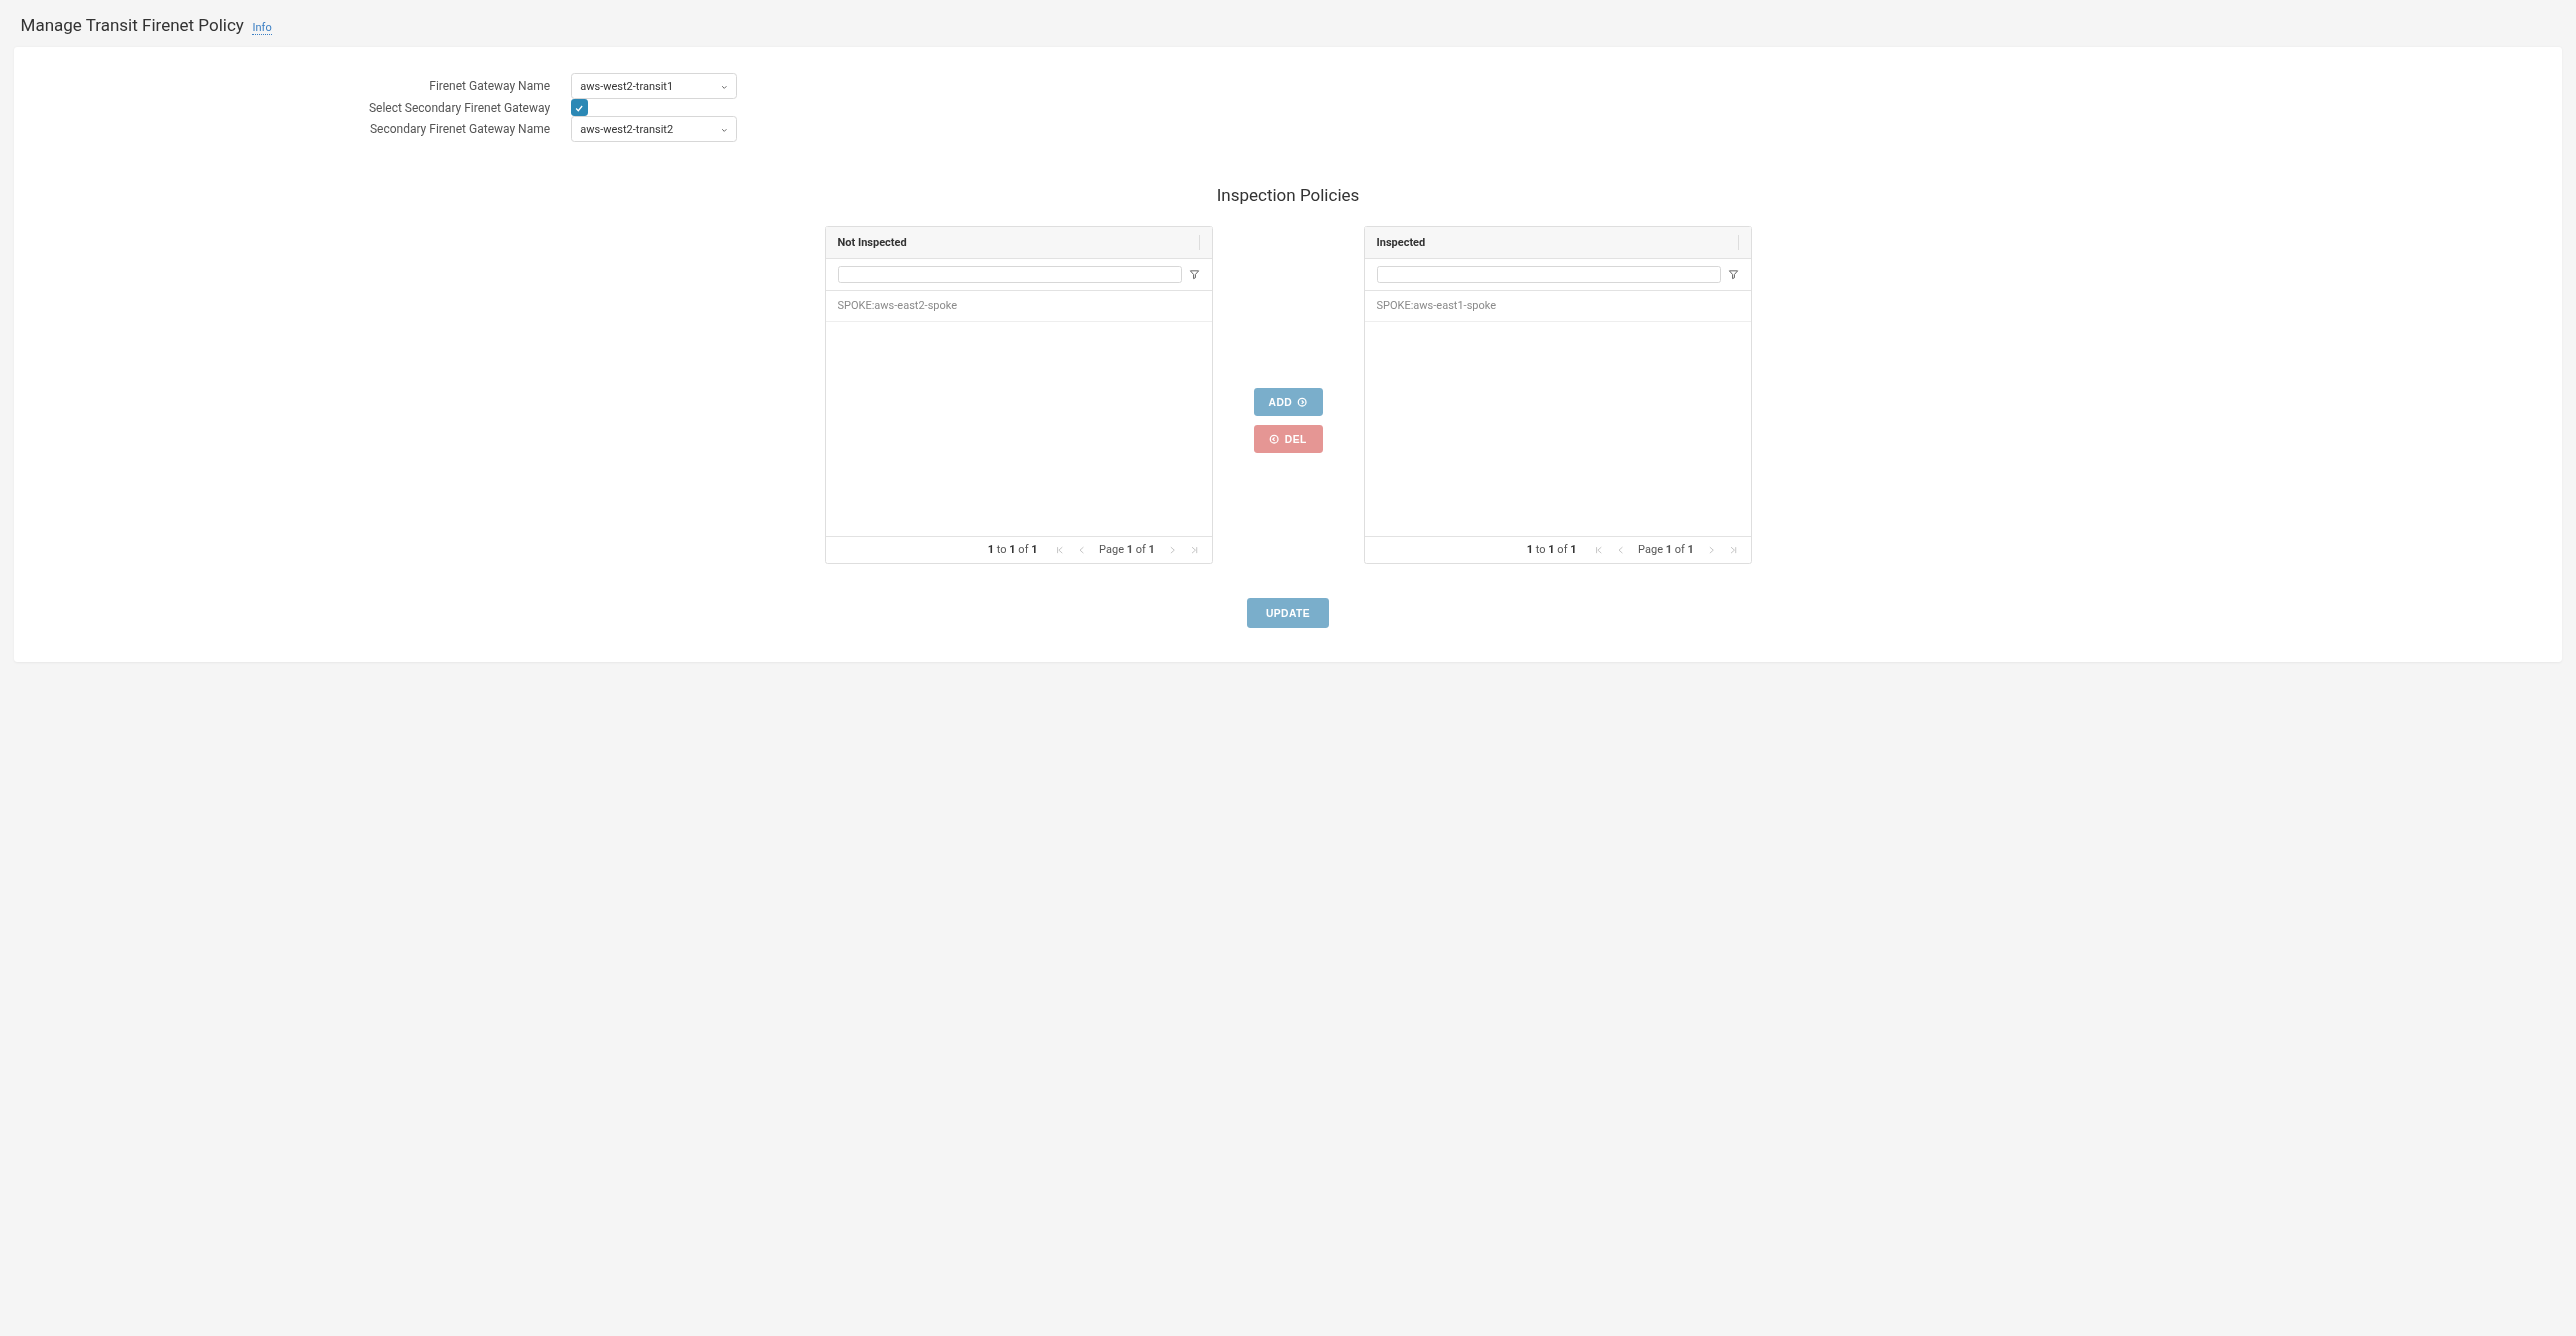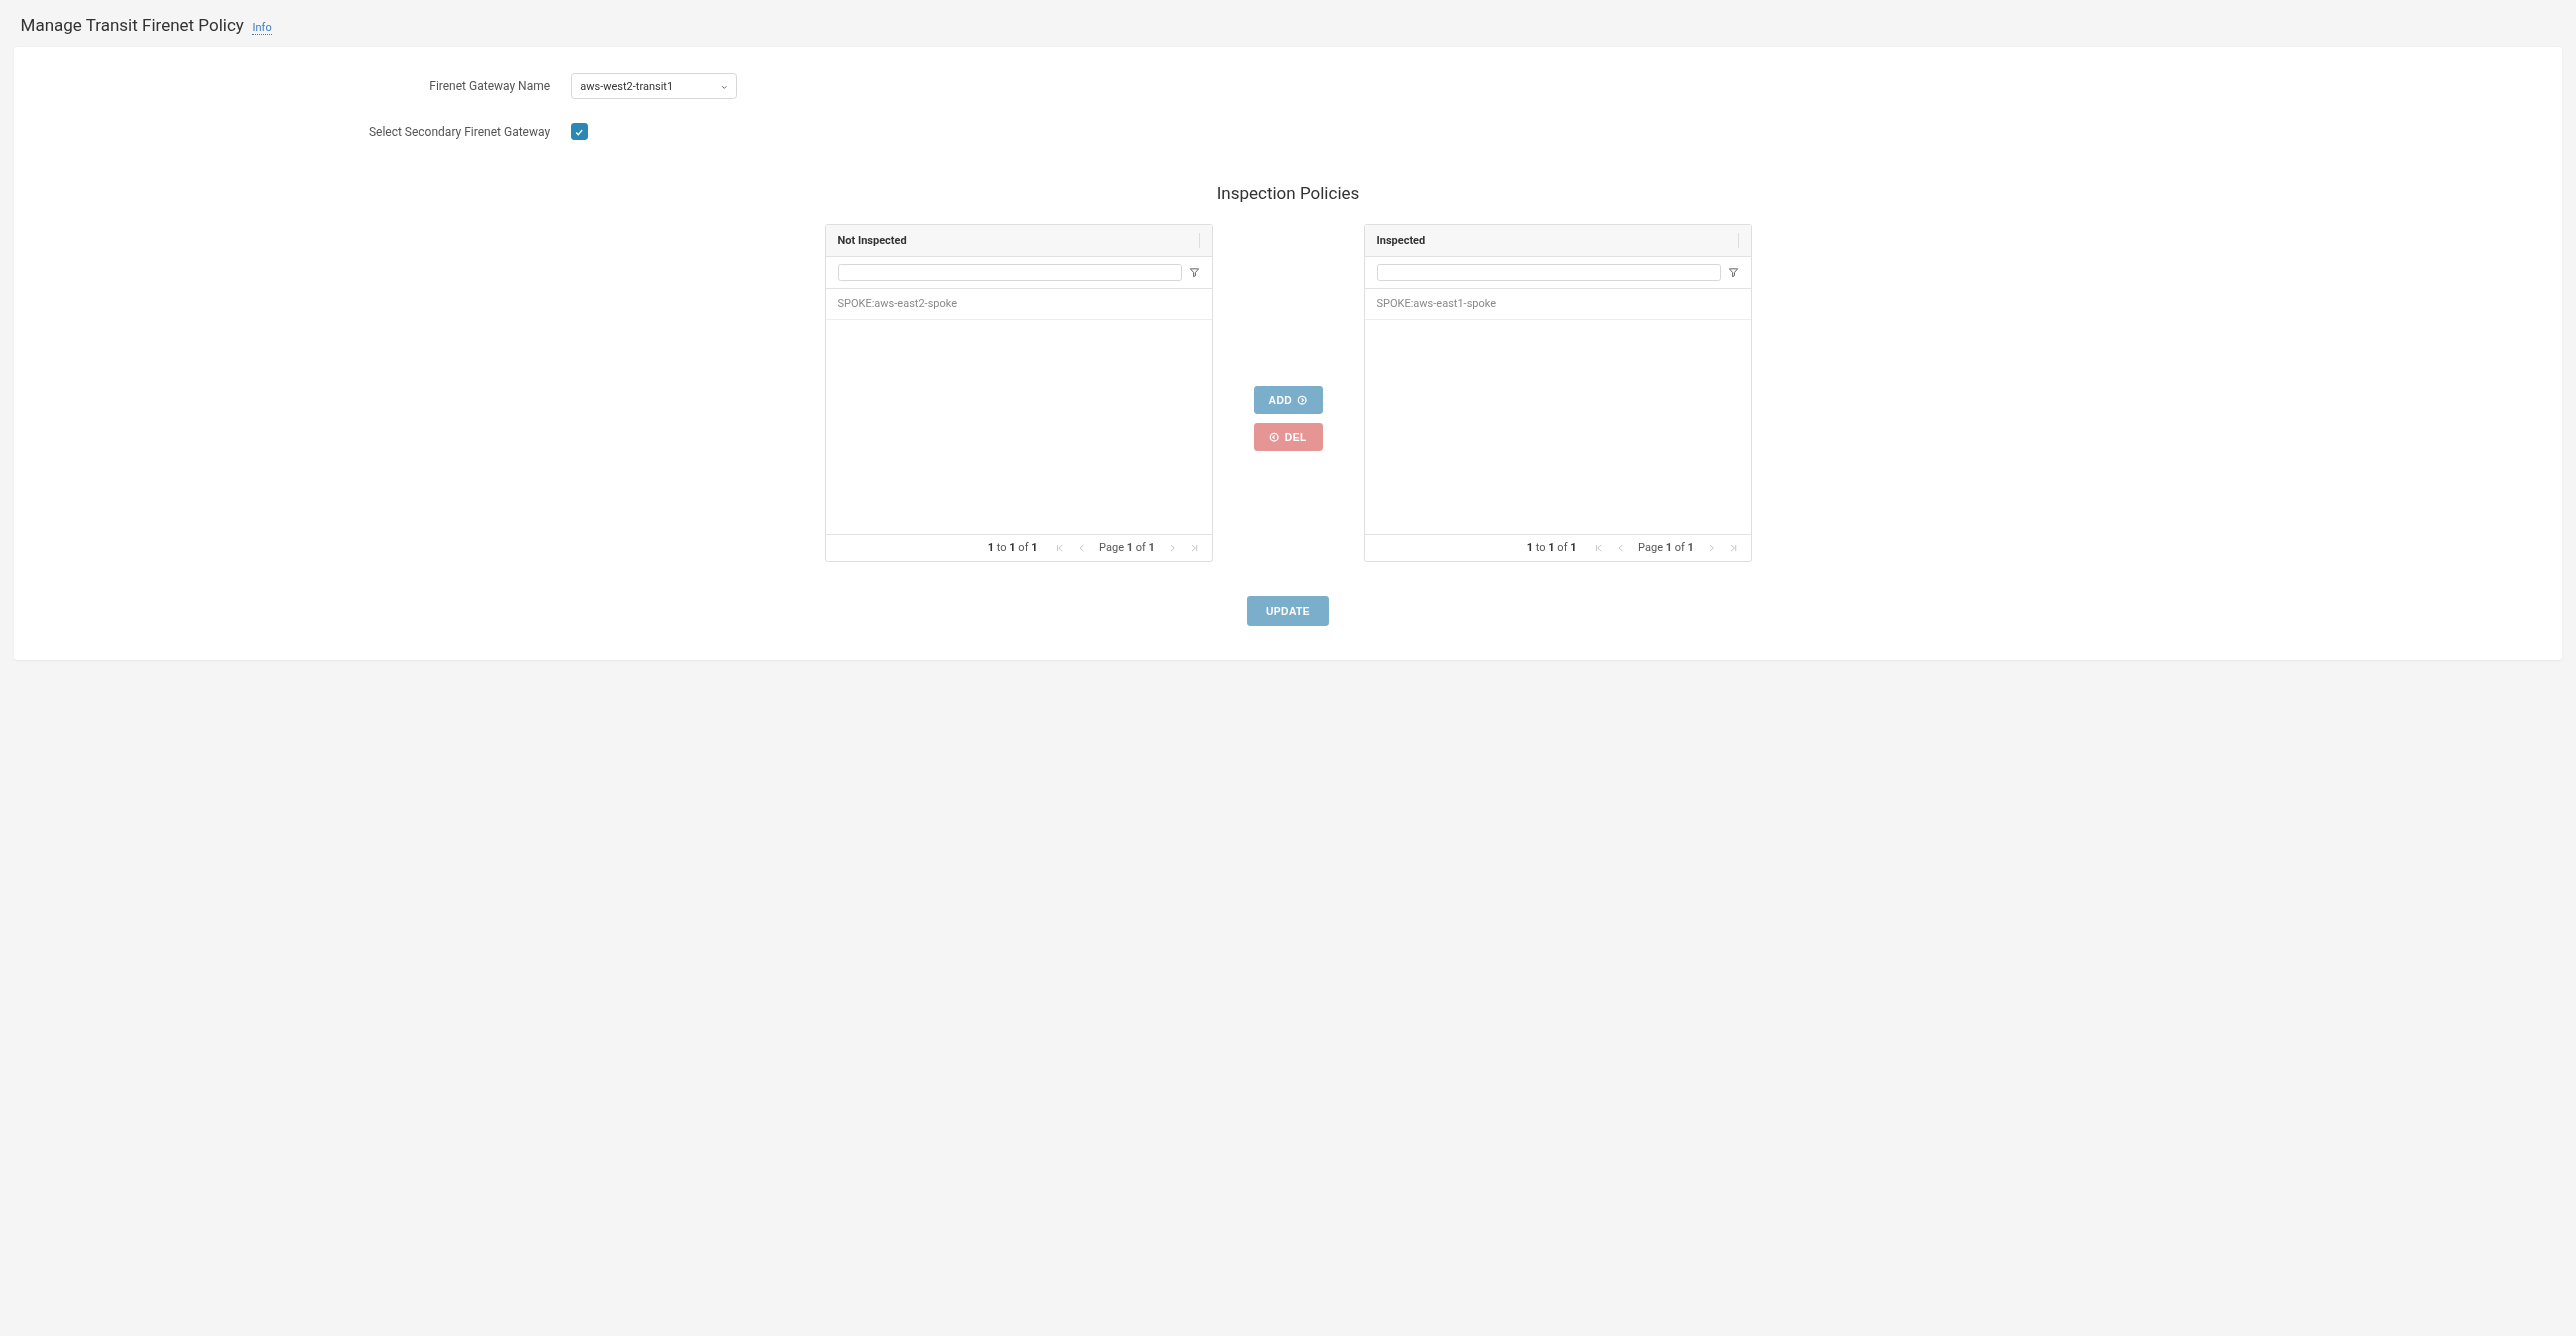--- a/index.html
+++ b/index.html
@@ -35,21 +35,20 @@
     .card {
       background: #fff;
       margin: 0 13.7px 13.7px;
       border-radius: 3.4px;
       box-shadow: 0 0.9px 2.6px rgba(0,0,0,0.06);
       padding: 26px 17px 34px;
     }
     .form-rows {
       display: flex;
       flex-direction: column;
-      gap: 24px;
       margin-bottom: 43px;
     }
     .form-row {
       display: flex;
       align-items: center;
       justify-content: flex-start;
     }
     .form-label {
       width: 540px;
       text-align: right;
@@ -265,20 +264,33 @@
       <div class="form-label">Select Secondary Firenet Gateway</div>
       <div class="form-control">
         <div class="checkbox">
           <svg viewBox="0 0 24 24">
               <polyline points="5 13 10 18 19 7"></polyline>
             </svg>
         </div>
       </div>
     </div>
 
+    <div class="form-row">
+      <div class="form-label">Secondary Firenet Gateway Name</div>
+      <div class="form-control">
+        <div class="select-wrap">
+          <div class="select-input">aws-west2-transit2</div>
+          <span class="select-caret">
+            <svg class="icon-svg" width="8.6" height="8.6" viewBox="0 0 24 24" fill="none" stroke="currentColor" stroke-width="2.5">
+                <polyline points="6 9 12 15 18 9"></polyline>
+              </svg>
+          </span>
+        </div>
+      </div>
+    </div>
 
   </div>
 
   <h2 class="section-title">Inspection Policies</h2>
 
   <div class="policies">
 
     <div class="grid-panel">
       <div class="grid-header">
         <span>Not Inspected</span>

